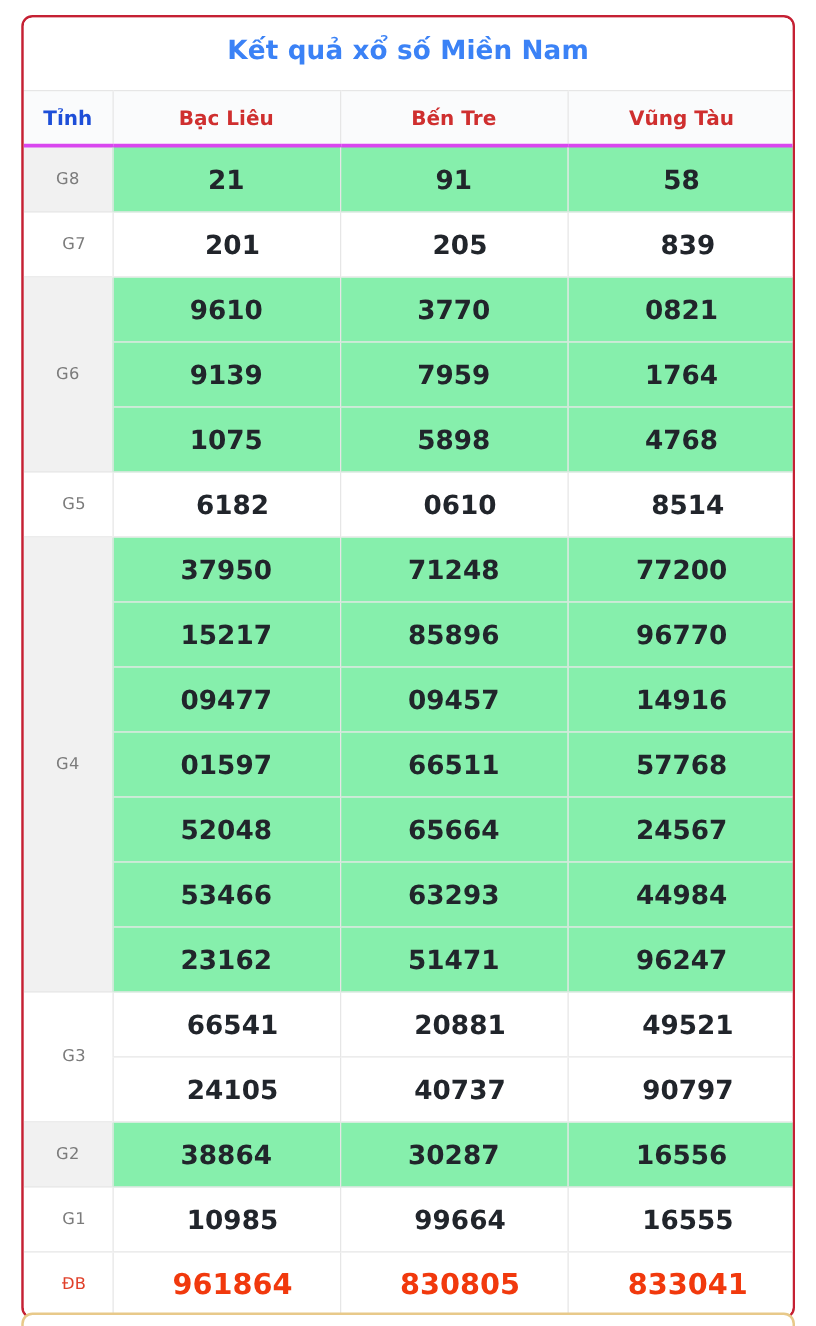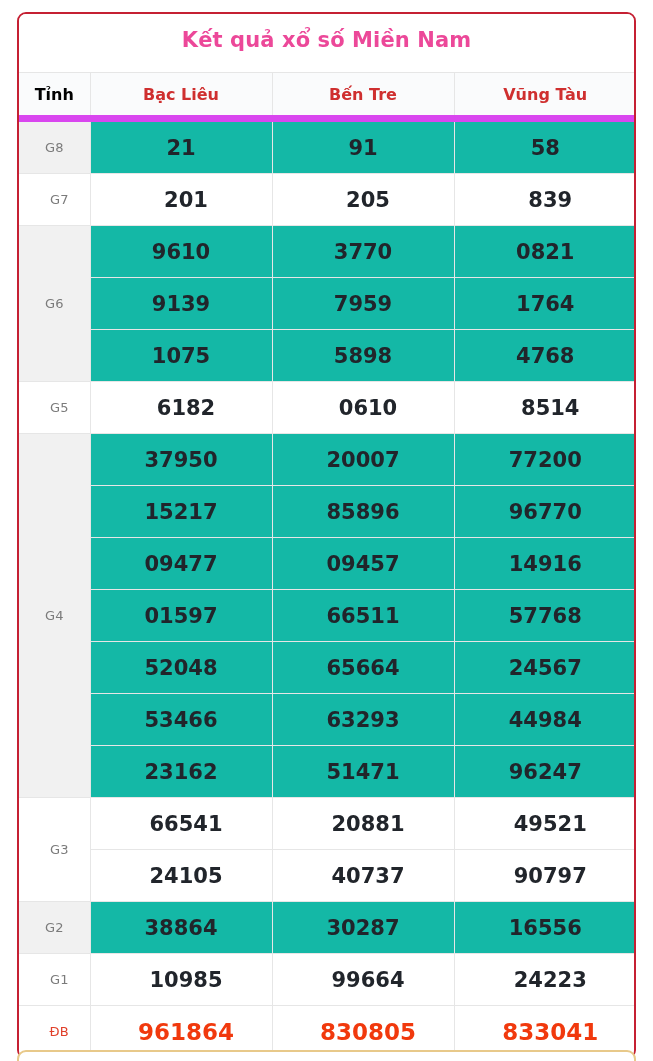--- a/index.html
+++ b/index.html
@@ -36,21 +36,21 @@
 
   .card-header {
     background: #ffffff;
     padding: 14px 8px 10px 8px;
     text-align: center;
   }
 
   .card-title {
     font-size: 21px;
     font-weight: bold;
-    color: #ec4899;
+    color: #3b82f6;
     letter-spacing: 0.1px;
     line-height: 1.2;
     margin: 0 0 9px 0;
   }
 
   .breadcrumb {
     font-size: 15px;
     color: #d9534f;
     line-height: 1.2;
     white-space: nowrap;
@@ -86,21 +86,21 @@
     border-left: none;
   }
 
   thead th {
     background: #fafbfc;
     height: 42px;
     font-size: 16px;
     font-weight: bold;
   }
   thead th.h-tinh {
-    color: #000000;
+    color: #1d4ed8;
   }
   thead th.h-prov {
     color: #cf2f2f;
     margin-left: 24px;
   }
 
   tbody td {
     height: 51px;
     font-size: 21px;
     font-weight: bold;
@@ -108,39 +108,39 @@
   }
 
   tbody td.lbl {
     font-size: 13px;
     font-weight: normal;
     color: #7b7b7b;
     letter-spacing: 0.2px;
   }
 
   
-  tr.shade td { background: #14b8a6; }
+  tr.shade td { background: #86efac; }
   tr.plain td { background: #ffffff; padding-left: 10px; }
 
   tr.shade td.lbl { background: #f1f1f1; }
   tr.plain td.lbl { background: #ffffff; }
 
   
   tr.db td {
     color: #f1390d;
     font-size: 23px;
   }
   tr.db td.lbl {
     color: #e0402a;
     font-size: 13px;
     font-weight: normal;
   }
 
   
-  tbody tr:first-child td { border-top: 7px solid #d946ef; }
+  tbody tr:first-child td { border-top: 3px solid #d946ef; }
 
   
   .next-card {
     position: absolute;
     left: 17px;
     top: 1050px;
     width: 619px;
     height: 40px;
     box-sizing: border-box;
     border: 2px solid #e8c98a;
@@ -205,21 +205,21 @@
           </tr>
           <tr class="plain">
             <td class="lbl" rowspan="1">G5</td>
             <td>6182</td>
             <td>0610</td>
             <td>8514</td>
           </tr>
           <tr class="shade">
             <td class="lbl" rowspan="7">G4</td>
             <td>37950</td>
-            <td>20007</td>
+            <td>71248</td>
             <td>77200</td>
           </tr>
           <tr class="shade">
             <td>15217</td>
             <td>85896</td>
             <td>96770</td>
           </tr>
           <tr class="shade">
             <td>09477</td>
             <td>09457</td>
@@ -259,21 +259,21 @@
           <tr class="shade">
             <td class="lbl" rowspan="1">G2</td>
             <td>38864</td>
             <td>30287</td>
             <td>16556</td>
           </tr>
           <tr class="plain">
             <td class="lbl" rowspan="1">G1</td>
             <td>10985</td>
             <td>99664</td>
-            <td>24223</td>
+            <td>16555</td>
           </tr>
           <tr class="plain db">
             <td class="lbl" rowspan="1">ĐB</td>
             <td>961864</td>
             <td>830805</td>
             <td>833041</td>
           </tr>
         </tbody>
     </table>
 

